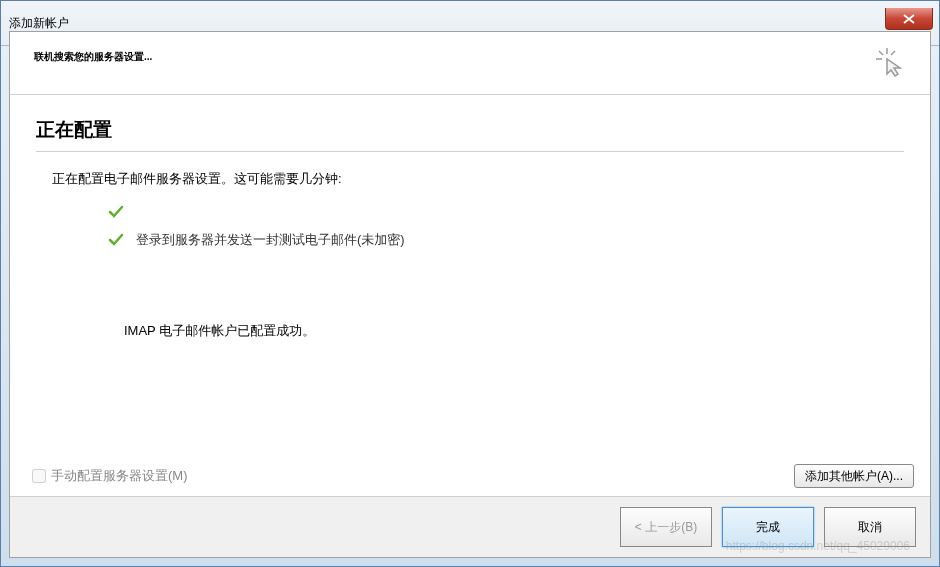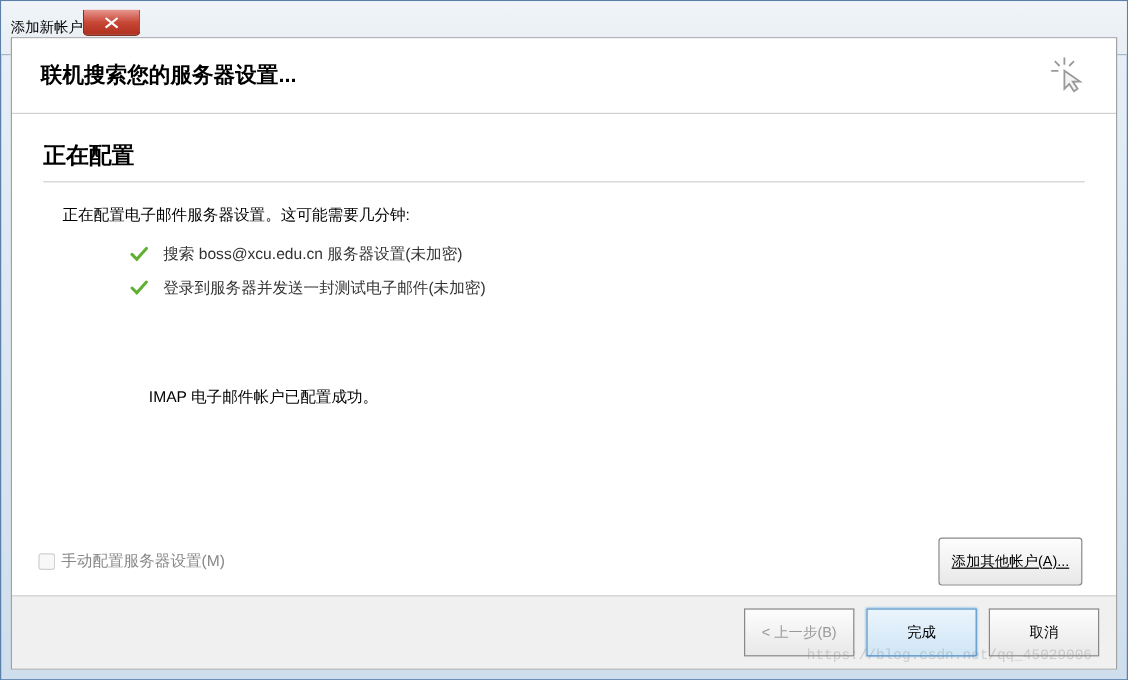--- a/index.html
+++ b/index.html
@@ -23,20 +23,21 @@
       right: 0;
       bottom: 0;
       border: 1px solid #5a7fa8;
       background: linear-gradient(to bottom, #e8f0f8 0%, #cfdeed 100%);
     }
     .title-bar {
       height: 45px;
       background: linear-gradient(to bottom, #f0f4f8 0%, #e8eef4 100%);
       display: flex;
       align-items: center;
+      justify-content: space-between;
       padding-left: 8px;
       border-bottom: 1px solid #a8b8c8;
     }
     .title-text {
       font-size: 12px;
       color: #000;
     }
     .close-btn {
       width: 48px;
       height: 22px;
@@ -66,21 +67,21 @@
     }
     .header-section {
       padding: 18px 24px 16px 24px;
       background: #fff;
       border-bottom: 1px solid #d0d0d0;
       display: flex;
       justify-content: space-between;
       align-items: flex-start;
     }
     .header-title {
-      font-size: 18px;
+      font-size: 10px;
       font-weight: bold;
       color: #000;
     }
     .cursor-icon {
       width: 32px;
       height: 32px;
       margin-top: -4px;
     }
     .content-section {
       padding: 22px 26px 0 26px;
@@ -130,45 +131,44 @@
     .bottom-area {
       position: absolute;
       left: 0;
       right: 0;
       bottom: 0;
     }
     .options-row {
       display: flex;
       justify-content: space-between;
       align-items: center;
-      padding: 8px 28px 8px 22px;
+      padding: 8px 16px 8px 22px;
     }
     .checkbox-wrap {
       display: flex;
       align-items: center;
     }
     .checkbox-wrap input[type="checkbox"] {
       width: 14px;
       height: 14px;
       margin-right: 5px;
     }
     .checkbox-wrap label {
       font-size: 13px;
       color: #888;
     }
     .add-account-btn {
-      height: 40px;
+      height: 24px;
       padding: 0 10px;
       font-size: 12px;
       background: linear-gradient(to bottom, #fdfdfd 0%, #e8e8e8 100%);
       border: 1px solid #888;
       border-radius: 3px;
       cursor: pointer;
       font-family: inherit;
-      text-decoration: underline;
     }
     .button-row {
       border-top: 1px solid #d0d0d0;
       background: #f0f0f0;
       padding: 10px 14px;
       display: flex;
       justify-content: flex-end;
       gap: 10px;
     }
     .nav-btn {
@@ -189,21 +189,21 @@
       border: 1px solid #4d90c8;
       background: linear-gradient(to bottom, #eaf4fc 0%, #d0e6f6 100%);
       box-shadow: 0 0 2px #6cb0e8;
     }
     .watermark {
       position: absolute;
       right: 30px;
       bottom: 14px;
       font-size: 12px;
       color: rgba(140,140,140,0.35);
-      font-family: Liberation Mono, monospace;
+      font-family: Liberation Sans, sans-serif;
       pointer-events: none;
     }
   </style>
 </head>
 <body>
 
 <div class="window-frame">
 
   <div class="title-bar">
     <span class="title-text">添加新帐户</span>
@@ -231,21 +231,20 @@
 
     <div class="content-section">
       <div class="section-heading">正在配置</div>
       <div class="config-text">正在配置电子邮件服务器设置。这可能需要几分钟:</div>
 
       <div class="step-list">
         <div class="step-item">
           <svg class="check-icon" viewBox="0 0 16 16">
             <path d="M2 8 L6 12 L14 3" stroke="#5fb030" stroke-width="2.5" fill="none" stroke-linecap="round"></path>
           </svg>
-          <span class="step-text">搜索 boss@xcu.edu.cn 服务器设置(未加密)</span>
         </div>
         <div class="step-item">
           <svg class="check-icon" viewBox="0 0 16 16">
             <path d="M2 8 L6 12 L14 3" stroke="#5fb030" stroke-width="2.5" fill="none" stroke-linecap="round"></path>
           </svg>
           <span class="step-text">登录到服务器并发送一封测试电子邮件(未加密)</span>
         </div>
       </div>
 
       <div class="success-msg">

